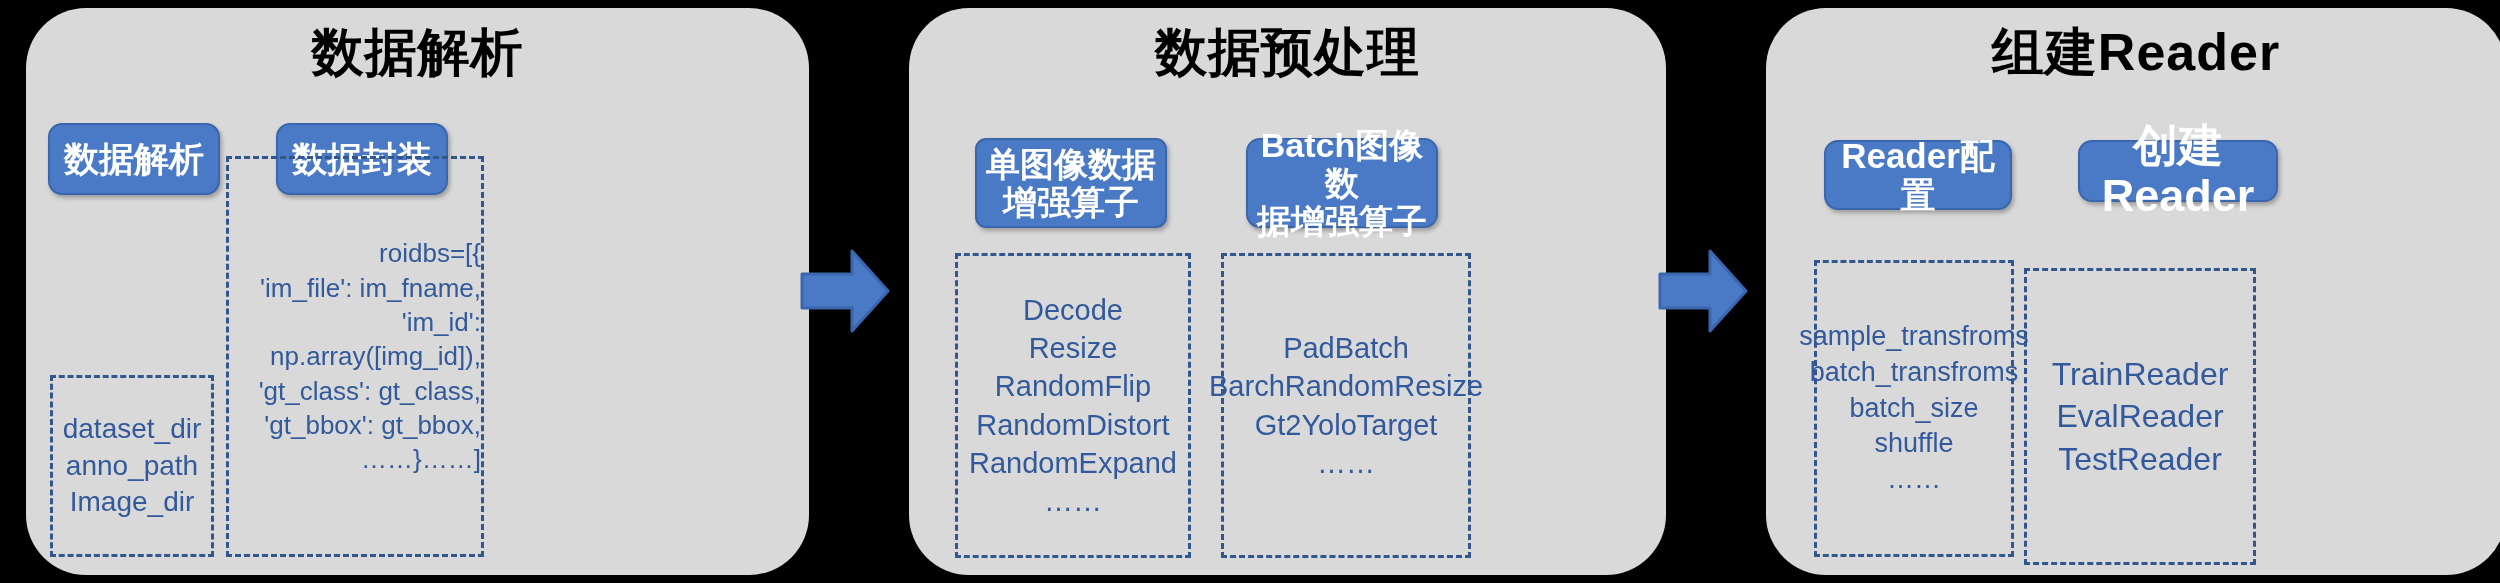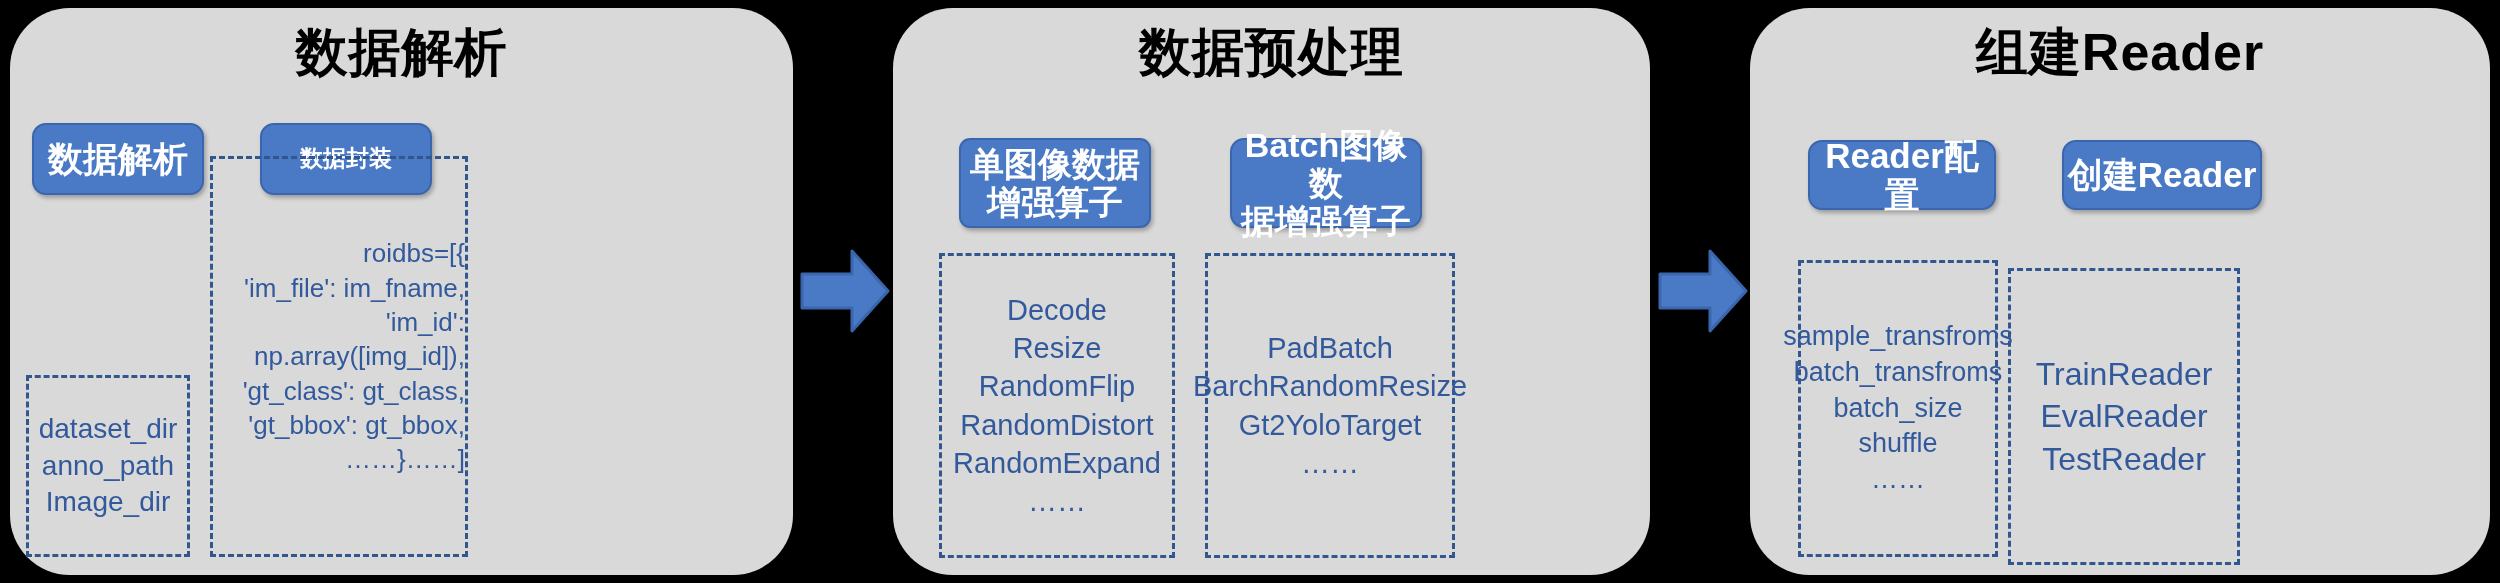--- a/index.html
+++ b/index.html
@@ -7,20 +7,21 @@
        font-family:"Liberation Sans","DejaVu Sans",sans-serif;}
 
   .canvas{position:relative;width:2500px;height:583px;background:#000;}
 
   
   .panel{
     position:absolute;
     background:#d9d9d9;
     border-radius:60px;
     box-sizing:border-box;
+    margin-left:16px;
   }
   #panel-0{left:10px;  top:8px; width:783px;  height:567px;}
   #panel-1{left:893px; top:8px; width:757px;  height:567px;}
   #panel-2{left:1750px;top:8px; width:740px;  height:567px;}
 
   .panel-title{
     position:absolute;left:0;right:0;top:16px;
     text-align:center;
     font-size:52px;
     font-weight:700;
@@ -73,23 +74,23 @@
 </head>
 <body>
 
 <div class="canvas">
 
   <div class="panel" id="panel-0">
     <div class="panel-title">数据解析</div>
 
     <div class="btn" style="left:22px;top:115px;width:172px;height:72px;font-size:35px;">数据解析</div>
 
-    <div class="btn" style="left:250px;top:115px;width:172px;height:72px;font-size:23px;">数据封装</div>
+    <div class="btn" style="left:250px;top:115px;width:172px;height:72px;font-size:35px;">数据封装</div>
 
-    <div class="dbox" style="left:16px;top:367px;width:164px;height:182px;">
+    <div class="dbox" style="left:24px;top:367px;width:164px;height:182px;">
       <div class="dbox-text" style="font-size:28px;">dataset_dir
 anno_path
 Image_dir</div>
     </div>
 
     <div class="dbox" style="left:200px;top:148px;width:258px;height:401px;">
       <div class="dbox-text left" style="font-size:26px;padding-left:10px;">roidbs=[{
    'im_file': im_fname,
    'im_id': np.array([img_id]),
    'gt_class': gt_class,
@@ -134,21 +135,21 @@
     <svg width="90" height="86" viewBox="0 0 90 86">
       <polygon points="2,26 52,26 52,3 88,43 52,83 52,60 2,60" fill="#4a7ac5" stroke="#3a66ae" stroke-width="3" stroke-linejoin="round"></polygon>
     </svg>
   </div>
 
   <div class="panel" id="panel-2">
     <div class="panel-title">组建Reader</div>
 
     <div class="btn" style="left:58px;top:132px;width:188px;height:70px;font-size:35px;">Reader配置</div>
 
-    <div class="btn" style="left:312px;top:132px;width:200px;height:70px;font-size:35px;">创建Reader</div>
+    <div class="btn" style="left:312px;top:132px;width:200px;height:62px;font-size:45px;">创建Reader</div>
 
     <div class="dbox" style="left:48px;top:252px;width:200px;height:297px;">
       <div class="dbox-text" style="font-size:27px;">sample_transfroms
 batch_transfroms
 batch_size
 shuffle
 ……</div>
     </div>
 
     <div class="dbox" style="left:258px;top:260px;width:232px;height:297px;">

